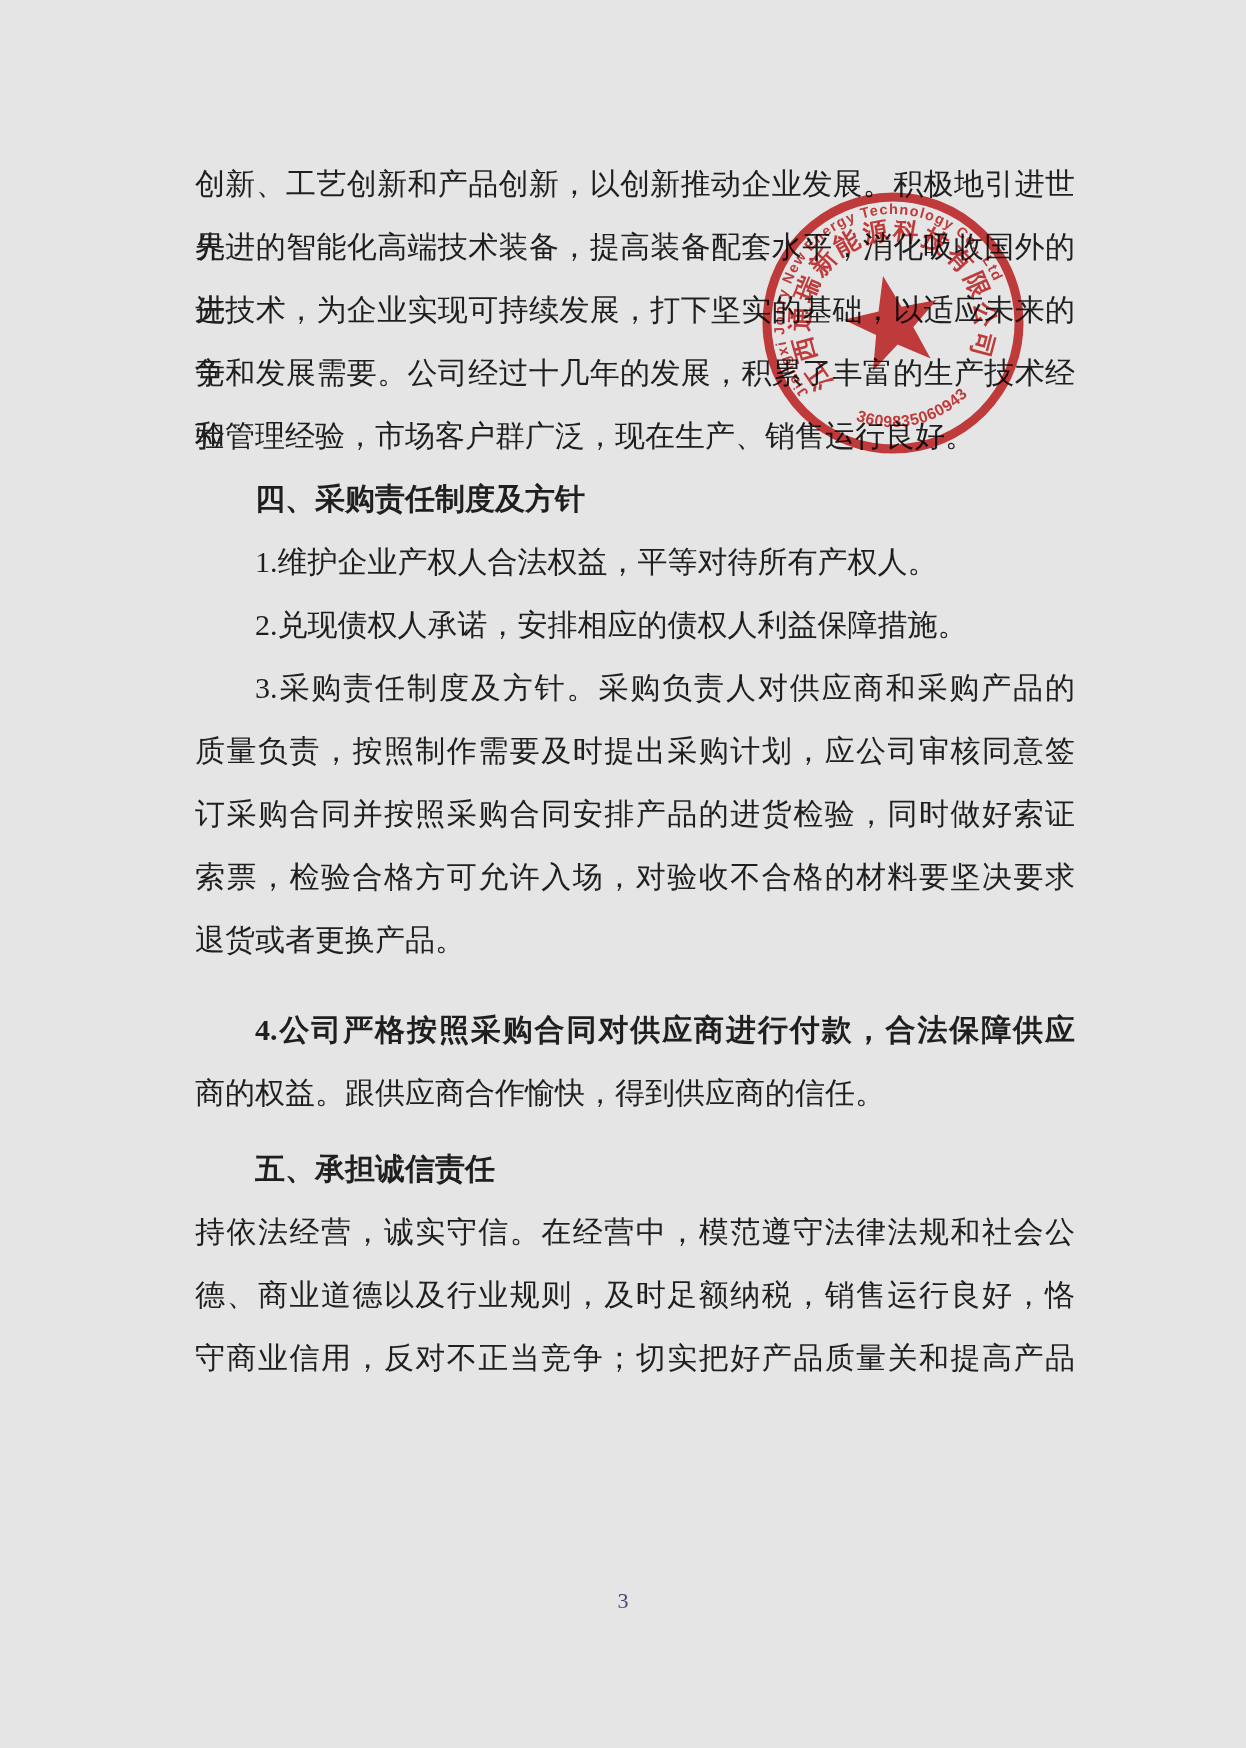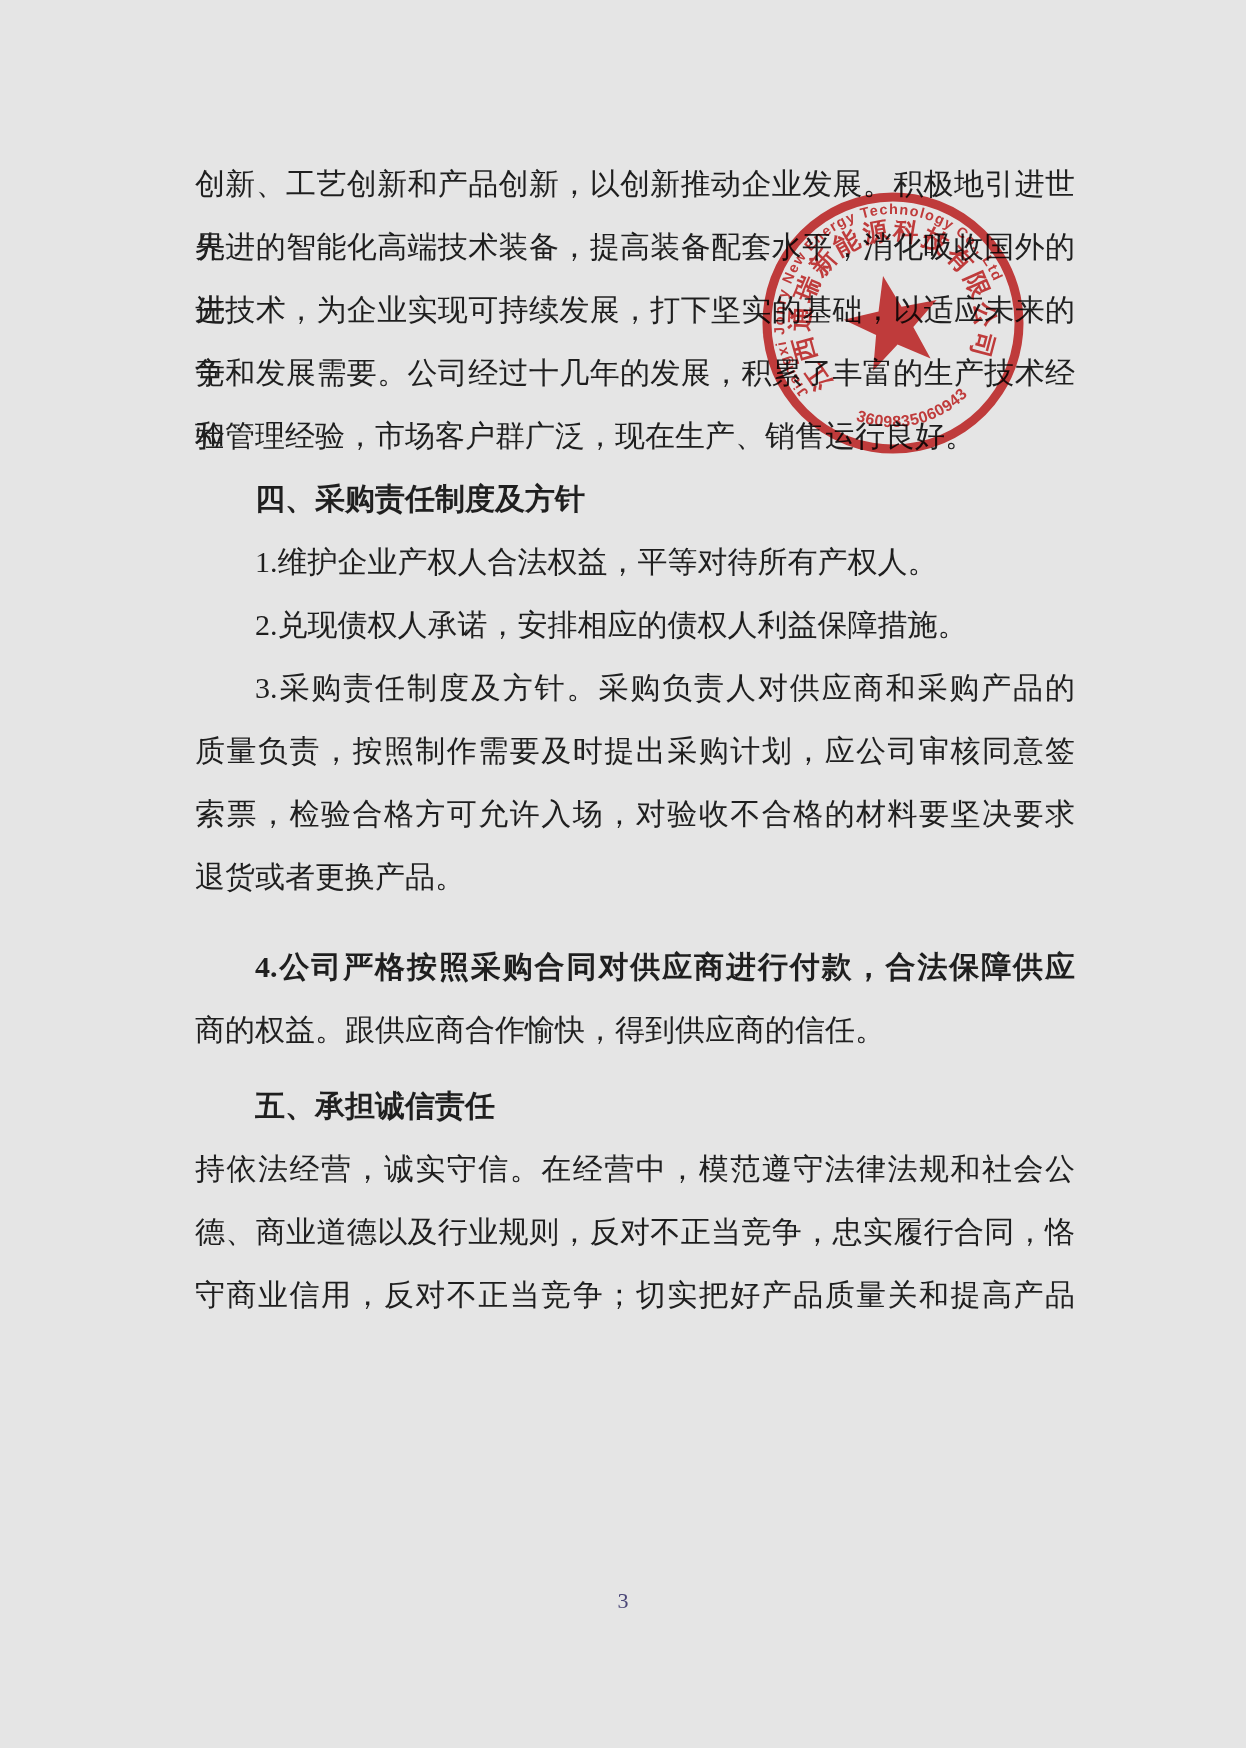--- a/index.html
+++ b/index.html
@@ -64,27 +64,28 @@
       <div class="line fill">创新、工艺创新和产品创新，以创新推动企业发展。积极地引进世界</div>
       <div class="line fill">先进的智能化高端技术装备，提高装备配套水平，消化吸收国外的先</div>
       <div class="line fill">进技术，为企业实现可持续发展，打下坚实的基础，以适应未来的竞</div>
       <div class="line fill">争和发展需要。公司经过十几年的发展，积累了丰富的生产技术经验</div>
       <div class="line plain">和管理经验，市场客户群广泛，现在生产、销售运行良好。</div>
       <div class="line heading indent">四、采购责任制度及方针</div>
       <div class="line plain indent">1.维护企业产权人合法权益，平等对待所有产权人。</div>
       <div class="line plain indent">2.兑现债权人承诺，安排相应的债权人利益保障措施。</div>
       <div class="line fill indent">3.采购责任制度及方针。采购负责人对供应商和采购产品的</div>
       <div class="line fill">质量负责，按照制作需要及时提出采购计划，应公司审核同意签</div>
+      <div class="line fill">订采购合同并按照采购合同安排产品的进货检验，同时做好索证</div>
       <div class="line fill">索票，检验合格方可允许入场，对验收不合格的材料要坚决要求</div>
       <div class="line plain">退货或者更换产品。</div>
       <div class="line fill indent gap-large">4.公司严格按照采购合同对供应商进行付款，合法保障供应</div>
       <div class="line plain">商的权益。跟供应商合作愉快，得到供应商的信任。</div>
       <div class="line heading indent gap-med">五、承担诚信责任</div>
       <div class="line fill">持依法经营，诚实守信。在经营中，模范遵守法律法规和社会公</div>
-      <div class="line fill">德、商业道德以及行业规则，反对不正当竞争，忠实履行合同，恪</div>
+      <div class="line fill">德、商业道德以及行业规则，及时足额纳税，销售运行良好，恪</div>
       <div class="line fill">守商业信用，反对不正当竞争；切实把好产品质量关和提高产品</div>
     </div>
 
   <div class="page-number">3</div>
 
   <svg class="stamp" viewBox="0 0 290 290" aria-hidden="true">
     <g transform="rotate(-12 145 145)">
       <circle cx="145" cy="145" r="126" fill="none" stroke-width="9" stroke="#d23030"></circle>
       <path id="arcEn" d="M 55.7 207.6 A 109 109 0 1 1 234.3 207.6" fill="none"></path>
       <path id="arcZh" d="M 76.2 193.2 A 84 84 0 1 1 213.8 193.2" fill="none"></path>

